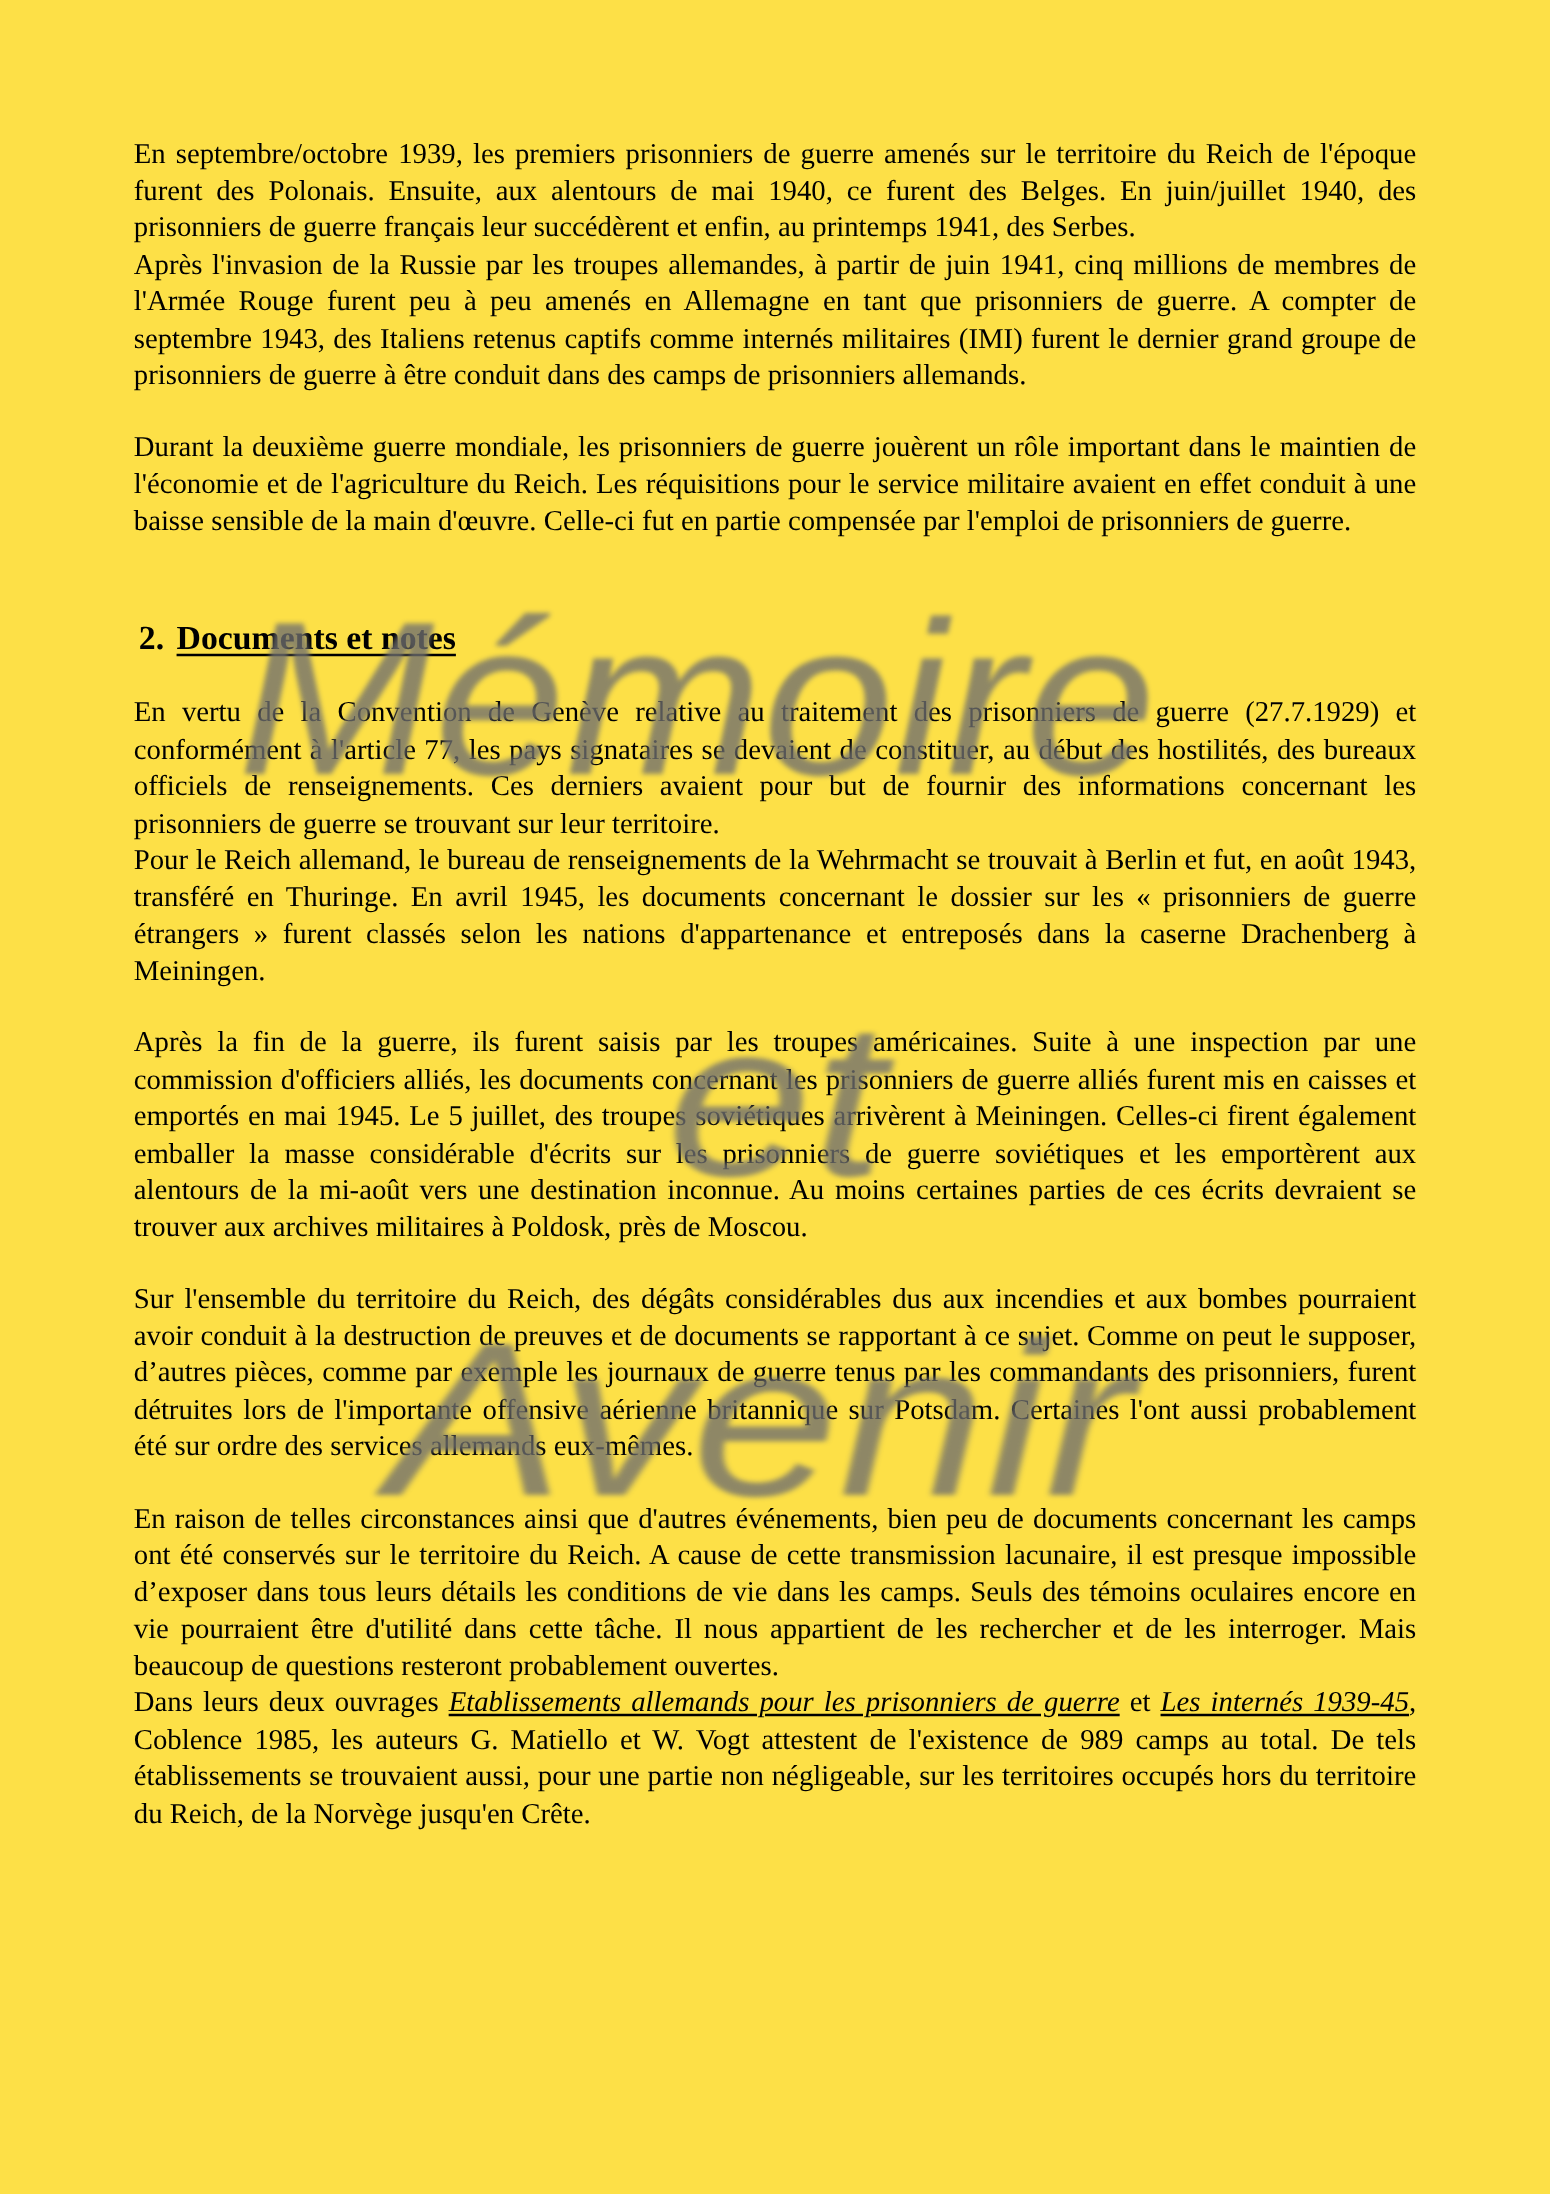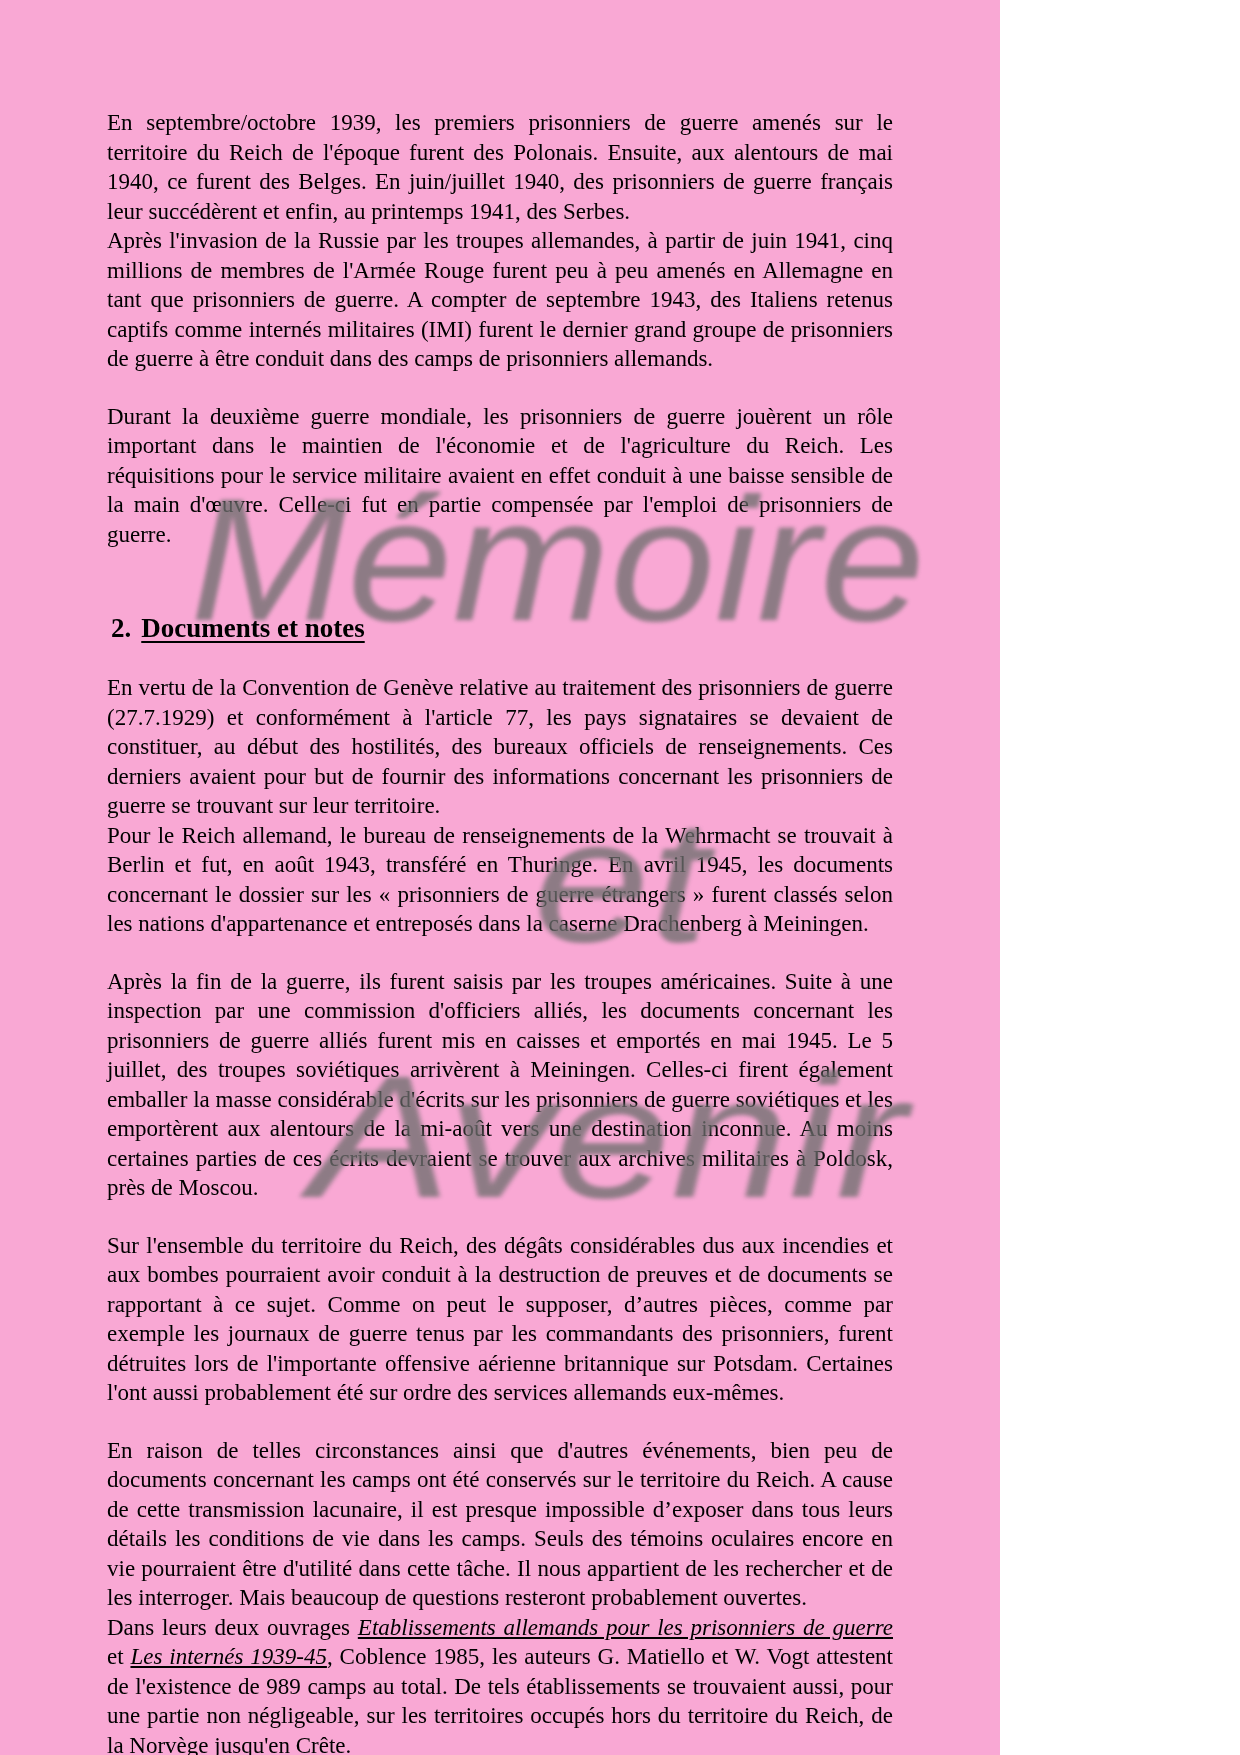--- a/index.html
+++ b/index.html
@@ -1,20 +1,20 @@
 <!DOCTYPE html>
 <html><head>
 <meta charset="utf-8">
 <style>
   html, body { margin: 0; padding: 0; background: #ffffff; }
   .page {
     position: relative;
-    width: 1000px;
+    width: 1240px;
     height: 1755px;
-    background: #f9a8d4;
+    background: #fde047;
     overflow: hidden;
     font-family: "Liberation Serif", serif;
     color: #000000;
   }
   .content {
     position: absolute;
     left: 107px;
     right: 107px;
     top: 108px;
     font-size: 23px;

